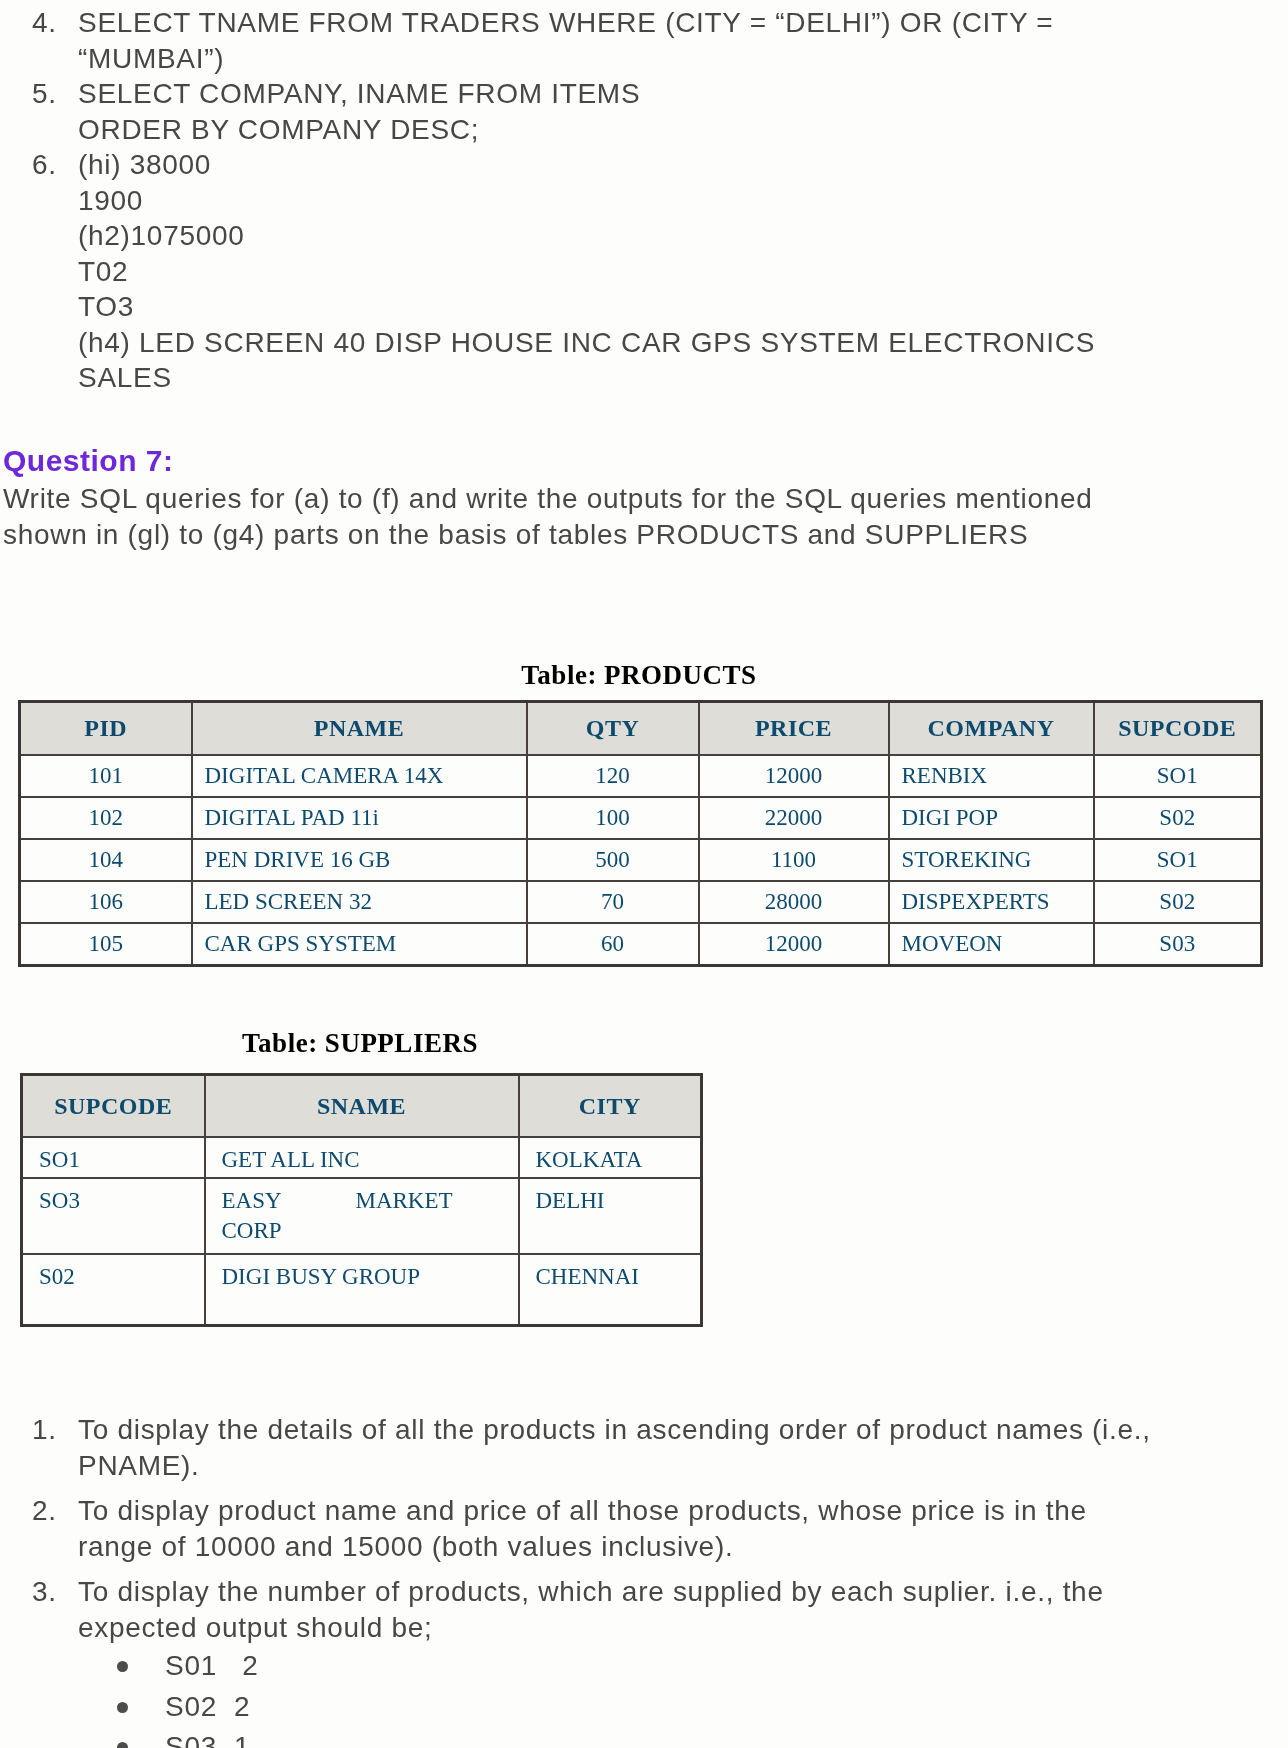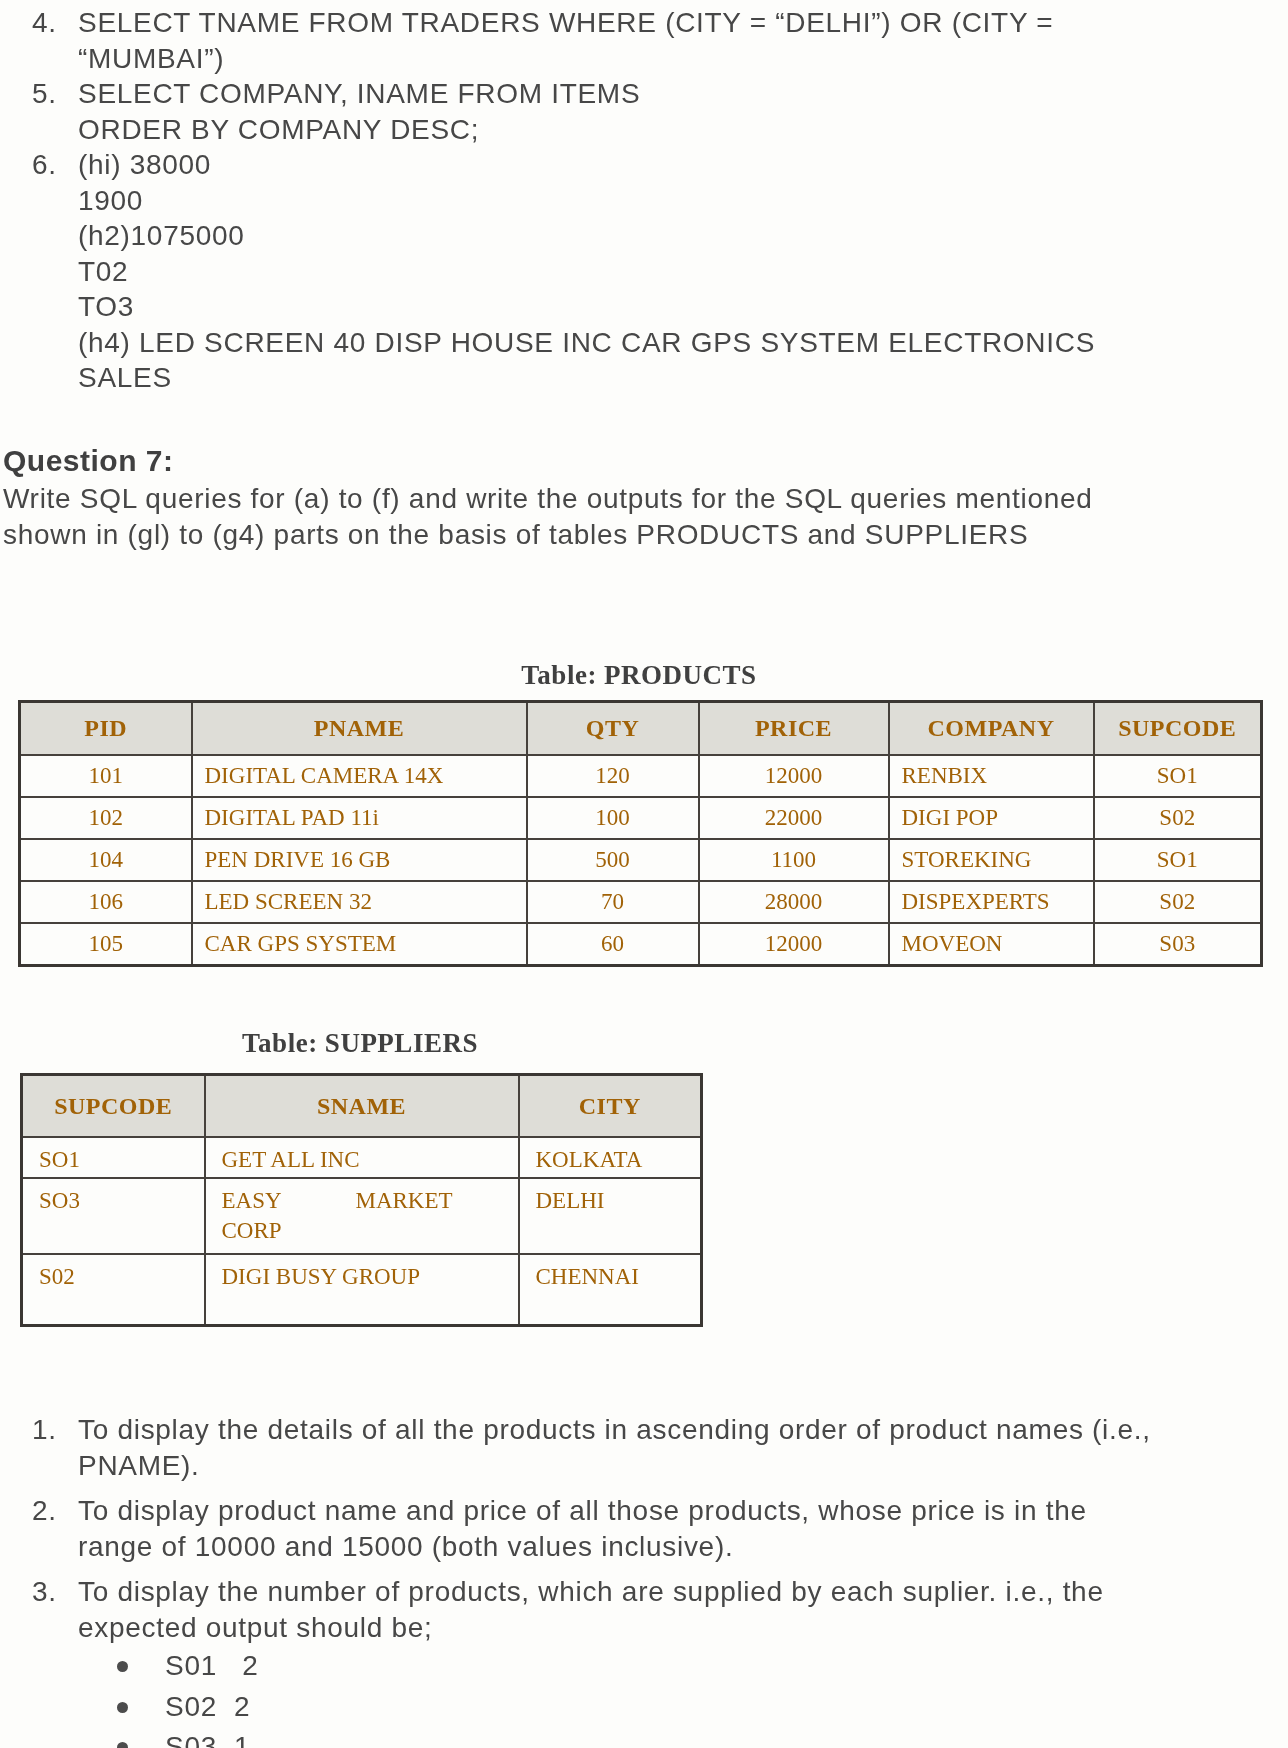--- a/index.html
+++ b/index.html
@@ -10,35 +10,35 @@
     color:#474747;
   }
   .line{font-size:28px;line-height:35.5px;letter-spacing:0.7px;white-space:nowrap;}
   .list-item{display:flex;}
   .list-num{width:46px;flex:none;}
   .top-list{position:absolute;left:32px;top:5px;right:6px;}
   .bottom-list{position:absolute;left:32px;top:1412px;right:6px;}
   .bottom-list .list-item{margin-bottom:10px;}
   .question-heading{
     position:absolute;left:3px;top:444px;
-    font-size:30px;font-weight:bold;color:#404040;letter-spacing:0.5px;
+    font-size:30px;font-weight:bold;color:#6d28d9;letter-spacing:0.5px;
   }
   .question-intro{position:absolute;left:3px;top:481px;}
 
   .tbl-title{
     position:absolute;text-align:center;
     font-family:"Liberation Serif",serif;font-weight:bold;
-    font-size:27px;color:#404040;letter-spacing:0.5px;
+    font-size:27px;color:#000000;letter-spacing:0.5px;
   }
   #products-title{left:18px;width:1242px;top:660px;}
   #suppliers-title{left:20px;width:680px;top:1028px;}
 
   table{
     border-collapse:collapse;table-layout:fixed;
-    font-family:"Liberation Serif",serif;color:#a16207;
+    font-family:"Liberation Serif",serif;color:#0c4a6e;
   }
   #products-table{position:absolute;left:18px;top:700px;width:1242px;border:3px solid #3b3733;}
   #suppliers-table{position:absolute;left:20px;top:1073px;width:680px;border:3px solid #3b3733;}
   th{
     background:#deddd7;font-size:24px;font-weight:bold;
     border:2px solid #46413c;letter-spacing:0.5px;
   }
   td{font-size:23px;border:2px solid #46413c;}
   #products-table th{height:49px;}
   #products-table td{height:38px;text-align:center;}

